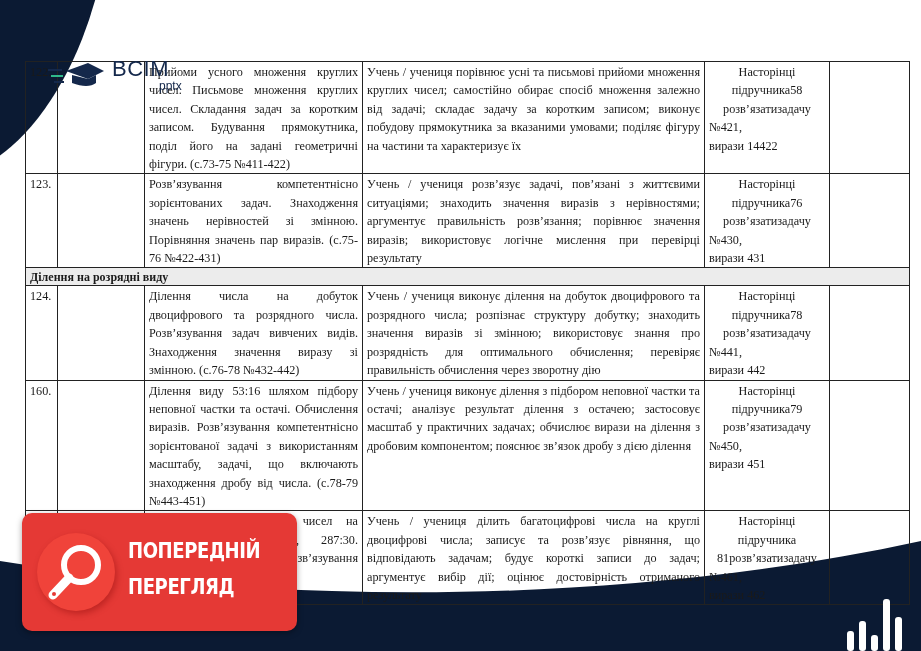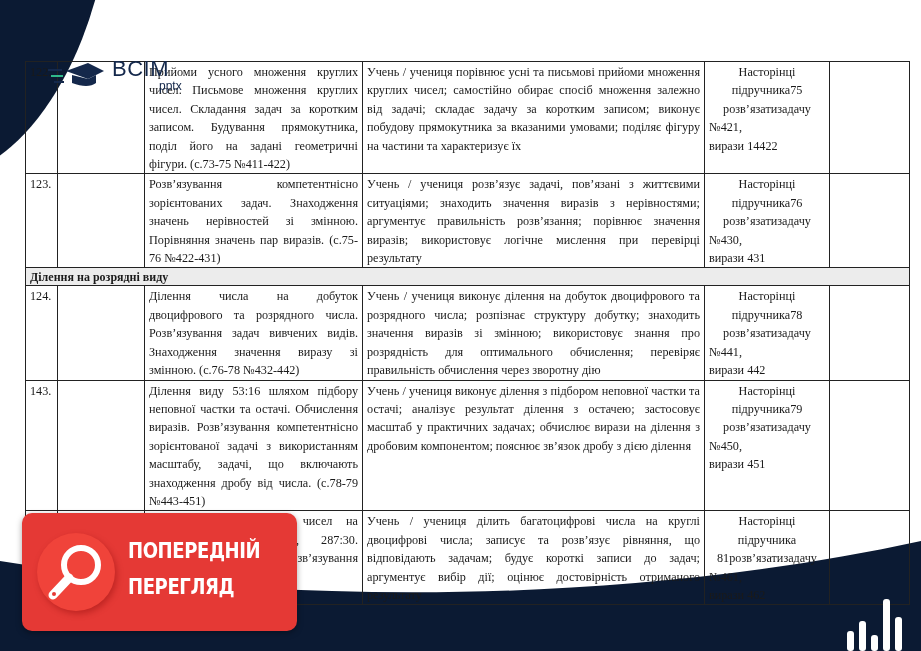--- a/index.html
+++ b/index.html
@@ -100,21 +100,21 @@
       <td></td>
       <td>Прийоми усного множення круглих чисел. Письмове множення круглих чисел. Складання задач за коротким записом. Будування прямокутника, поділ його на задані геометричні фігури. (с.73-75 №411-422)</td>
       <td>Учень / учениця порівнює усні та письмові прийоми множення круглих чисел; самостійно обирає спосіб множення залежно від задачі; складає задачу за коротким записом; виконує побудову прямокутника за вказаними умовами; поділяє фігуру на частини та характеризує їх</td>
       <td>
         <div class="hw-line">
             <span>На</span>
             <span>сторінці</span>
           </div>
         <div class="hw-line">
             <span>підручника</span>
-            <span>75</span>
+            <span>58</span>
           </div>
         <div class="hw-line">
             <span>розв’язати</span>
             <span>задачу</span>
           </div>
         <div>№421,</div>
         <div>вирази 14422</div>
       </td>
       <td></td>
     </tr>
@@ -161,21 +161,21 @@
         <div class="hw-line">
             <span>розв’язати</span>
             <span>задачу</span>
           </div>
         <div>№441,</div>
         <div>вирази 442</div>
       </td>
       <td></td>
     </tr>
     <tr style="height:113px">
-      <td class="num">143.</td>
+      <td class="num">160.</td>
       <td></td>
       <td>Ділення виду 53:16 шляхом підбору неповної частки та остачі. Обчислення виразів. Розв’язування компетентнісно зорієнтованої задачі з використанням масштабу, задачі, що включають знаходження дробу від числа. (с.78-79 №443-451)</td>
       <td>Учень / учениця виконує ділення з підбором неповної частки та остачі; аналізує результат ділення з остачею; застосовує масштаб у практичних задачах; обчислює вирази на ділення з дробовим компонентом; пояснює зв’язок дробу з дією ділення</td>
       <td>
         <div class="hw-line">
             <span>На</span>
             <span>сторінці</span>
           </div>
         <div class="hw-line">
             <span>підручника</span>

